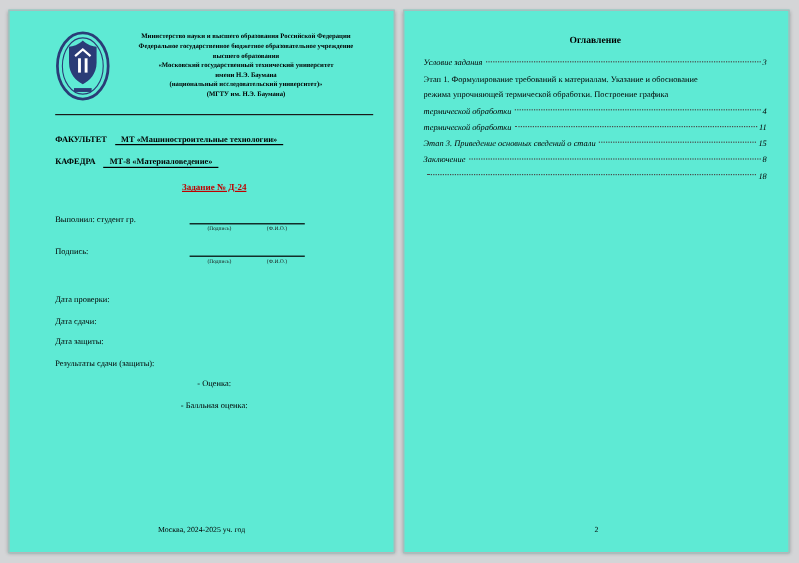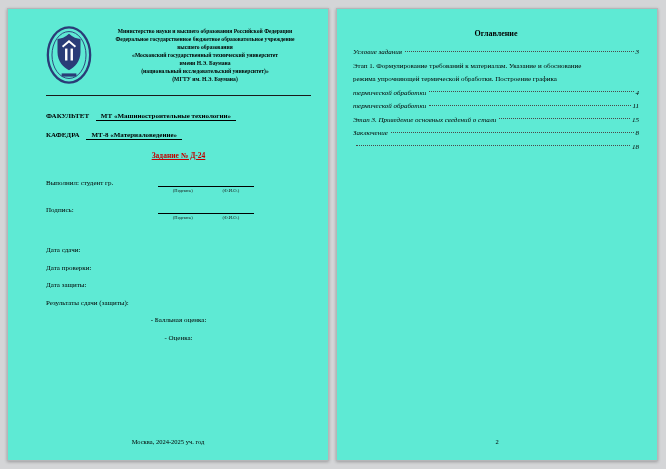--- a/index.html
+++ b/index.html
@@ -139,26 +139,26 @@
         <span class="sig-area">
           <span class="sig-line"></span>
           <span class="sig-caps">
             <span>(Подпись)</span>
             <span>(Ф.И.О.)</span>
           </span>
         </span>
       </div>
 
       <div class="dates">
+        <div class="dline">Дата проверки:</div>
         <div class="dline">Дата сдачи:</div>
-        <div class="dline">Дата проверки:</div>
         <div class="dline">Дата защиты:</div>
         <div class="dline">Результаты сдачи (защиты):</div>
+        <div class="center-line">- Оценка:</div>
         <div class="center-line">- Балльная оценка:</div>
-        <div class="center-line">- Оценка:</div>
       </div>
 
     </div>
     <div class="p1-footer">Москва, 2024-2025 уч. год</div>
   </div>
 
   <div class="page">
     <div class="p2-inner">
 
       <div class="toc-title">Оглавление</div>

